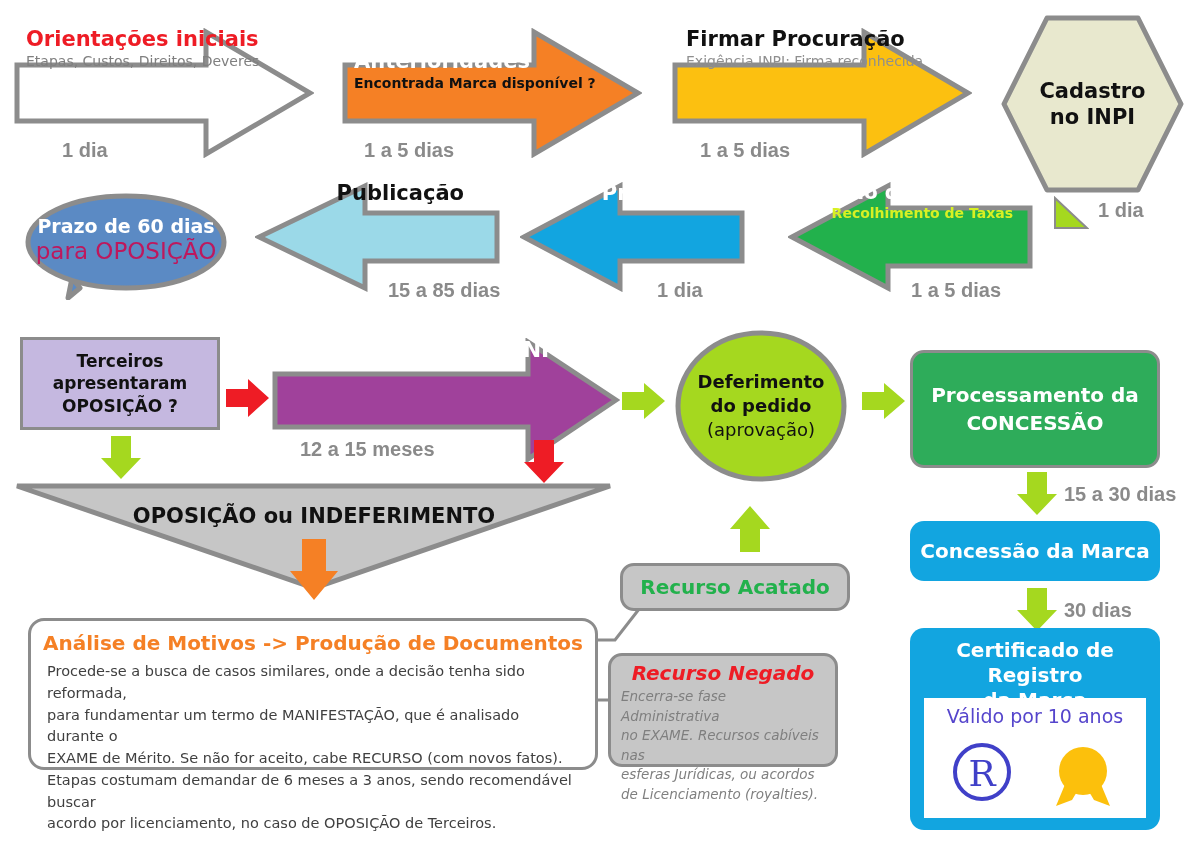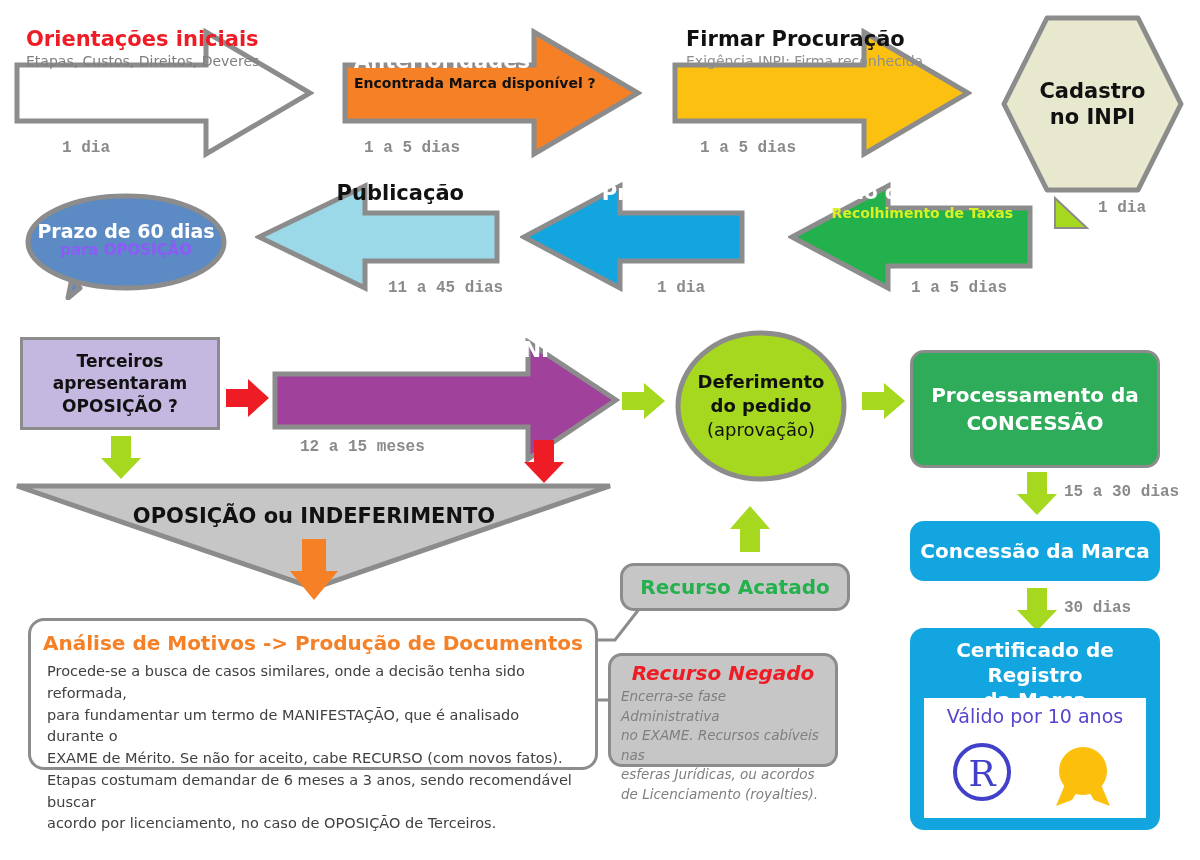--- a/index.html
+++ b/index.html
@@ -11,22 +11,22 @@
     position:relative;
     overflow:hidden;
   }
   #stage { position:absolute; inset:0; }
 
   .node { position:absolute; }
 
   
   .ttl   { font-weight:bold; line-height:1.05; }
   .sub   { line-height:1.05; }
-  .dur   { position:absolute; font-size:16px; font-weight:bold; color:#8a8a8a;
-           white-space:nowrap; font-family:Liberation Mono, monospace; }
+  .dur   { position:absolute; font-size:20px; font-weight:bold; color:#8a8a8a;
+           white-space:nowrap; font-family:Liberation Sans, sans-serif; }
 
   
   .barrow { position:absolute; }
   .barrow svg { position:absolute; left:0; top:0; }
   .barrow .lbl { position:absolute; left:0; top:0; width:100%; height:100%;
                  display:flex; flex-direction:column; 
                  pointer-events:none; }
 
   
   .sm { position:absolute; }
@@ -98,33 +98,33 @@
   <div class="dur" style="left:1098px; top:199px;">1 dia</div>
 
   <div class="node" style="left:22px; top:190px; width:215px; height:110px;">
     <svg width="215" height="110" viewBox="0 0 215 110">
       <path d="M58,98 L46,108 L50,88 Z" fill="#5b8ac4" stroke="#8c8c8c" stroke-width="5" stroke-linejoin="round"></path>
       <ellipse cx="104" cy="52" rx="98" ry="46" fill="#5b8ac4" stroke="#8c8c8c" stroke-width="5"></ellipse>
     </svg>
     <div style="position:absolute; left:0; top:0; width:208px; height:100px;
                 display:flex; flex-direction:column; align-items:center; justify-content:center;">
       <div style="font-size:19px; font-weight:bold; color:#ffffff; line-height:1.18;">Prazo de 60 dias</div>
-      <div style="font-size:15px; font-weight:bold; color:#8b5cf6; line-height:1.18;">para OPOSIÇÃO</div>
+      <div style="font-size:23px; font-weight:normal; color:#be185d; line-height:1.18;">para OPOSIÇÃO</div>
     </div>
   </div>
 
   <div class="barrow node" style="left:255px; top:182px; width:245px; height:110px;">
     <svg width="245" height="110" viewBox="0 0 245 110">
       <polygon points="242,31 110,31 110,4 4,55 110,106 110,79 242,79" fill="#9bd9e8" stroke="#8c8c8c" stroke-width="5" stroke-linejoin="miter"></polygon>
     </svg>
     <div class="lbl" style="align-items:flex-end; padding-right:36px;">
       <div class="ttl" style="font-size:21px; color:#111111;">Publicação</div>
     </div>
   </div>
-  <div class="dur" style="left:388px; top:279px;">11 a 45 dias</div>
+  <div class="dur" style="left:388px; top:279px;">15 a 85 dias</div>
 
   <div class="barrow node" style="left:520px; top:182px; width:225px; height:110px;">
     <svg width="225" height="110" viewBox="0 0 225 110">
       <polygon points="222,31 100,31 100,4 4,55 100,106 100,79 222,79" fill="#12a5e0" stroke="#8c8c8c" stroke-width="5" stroke-linejoin="miter"></polygon>
     </svg>
     <div class="lbl" style="align-items:flex-end; padding-right:30px;">
       <div class="ttl" style="font-size:21px; color:#ffffff;">Protocolo</div>
     </div>
   </div>
   <div class="dur" style="left:657px; top:279px;">1 dia</div>

